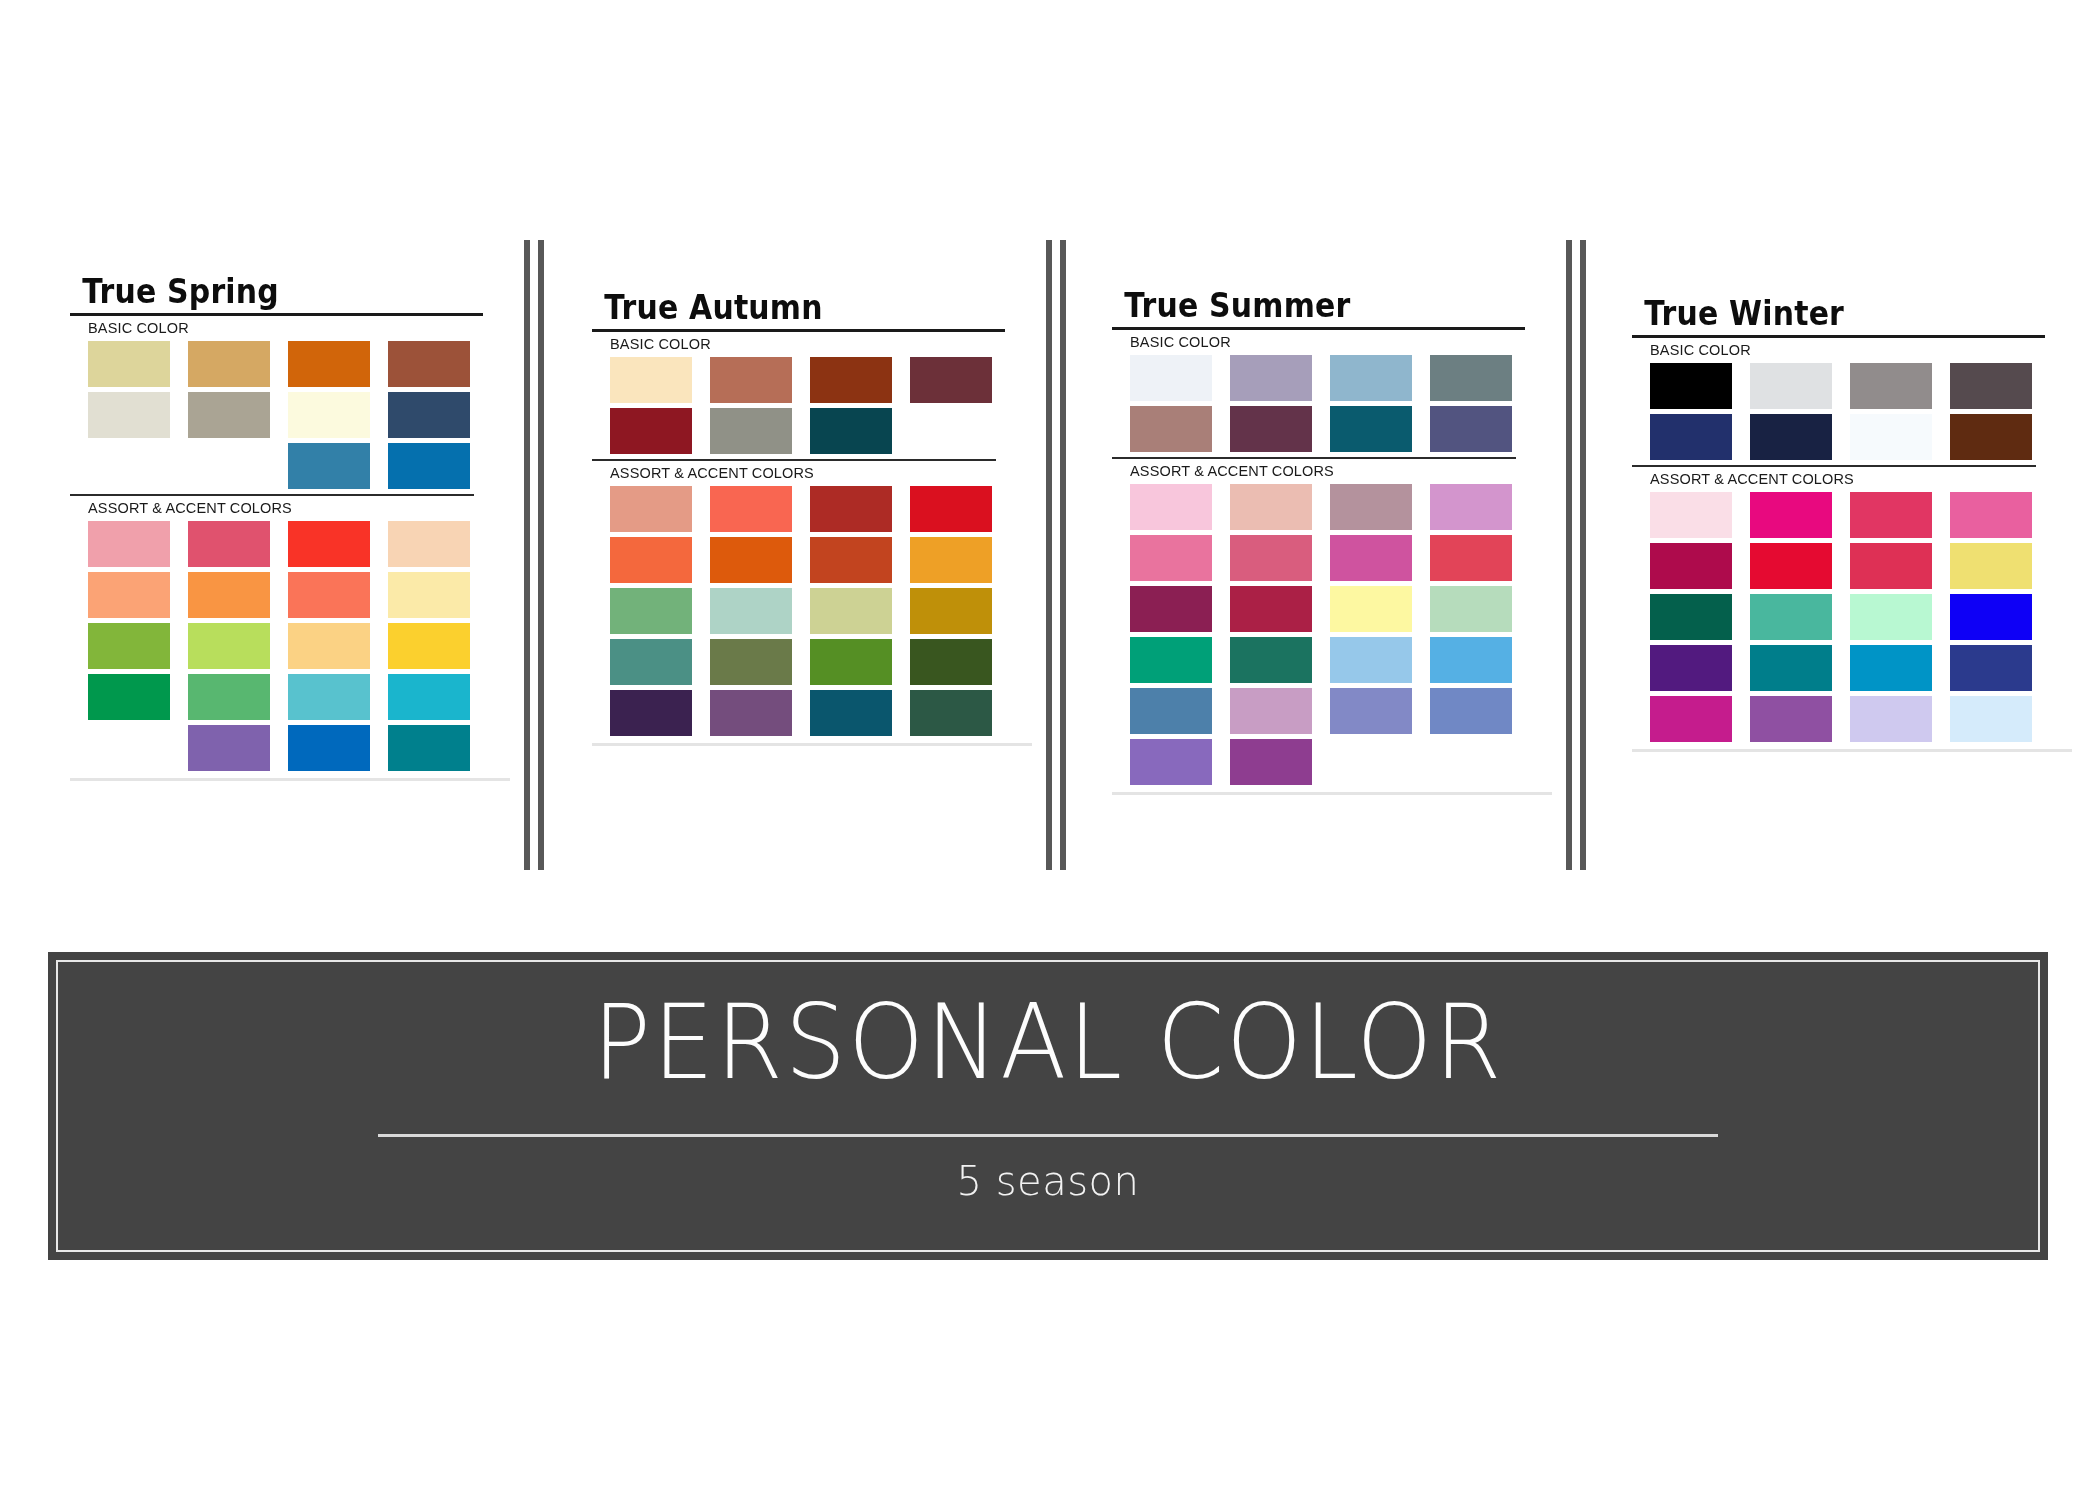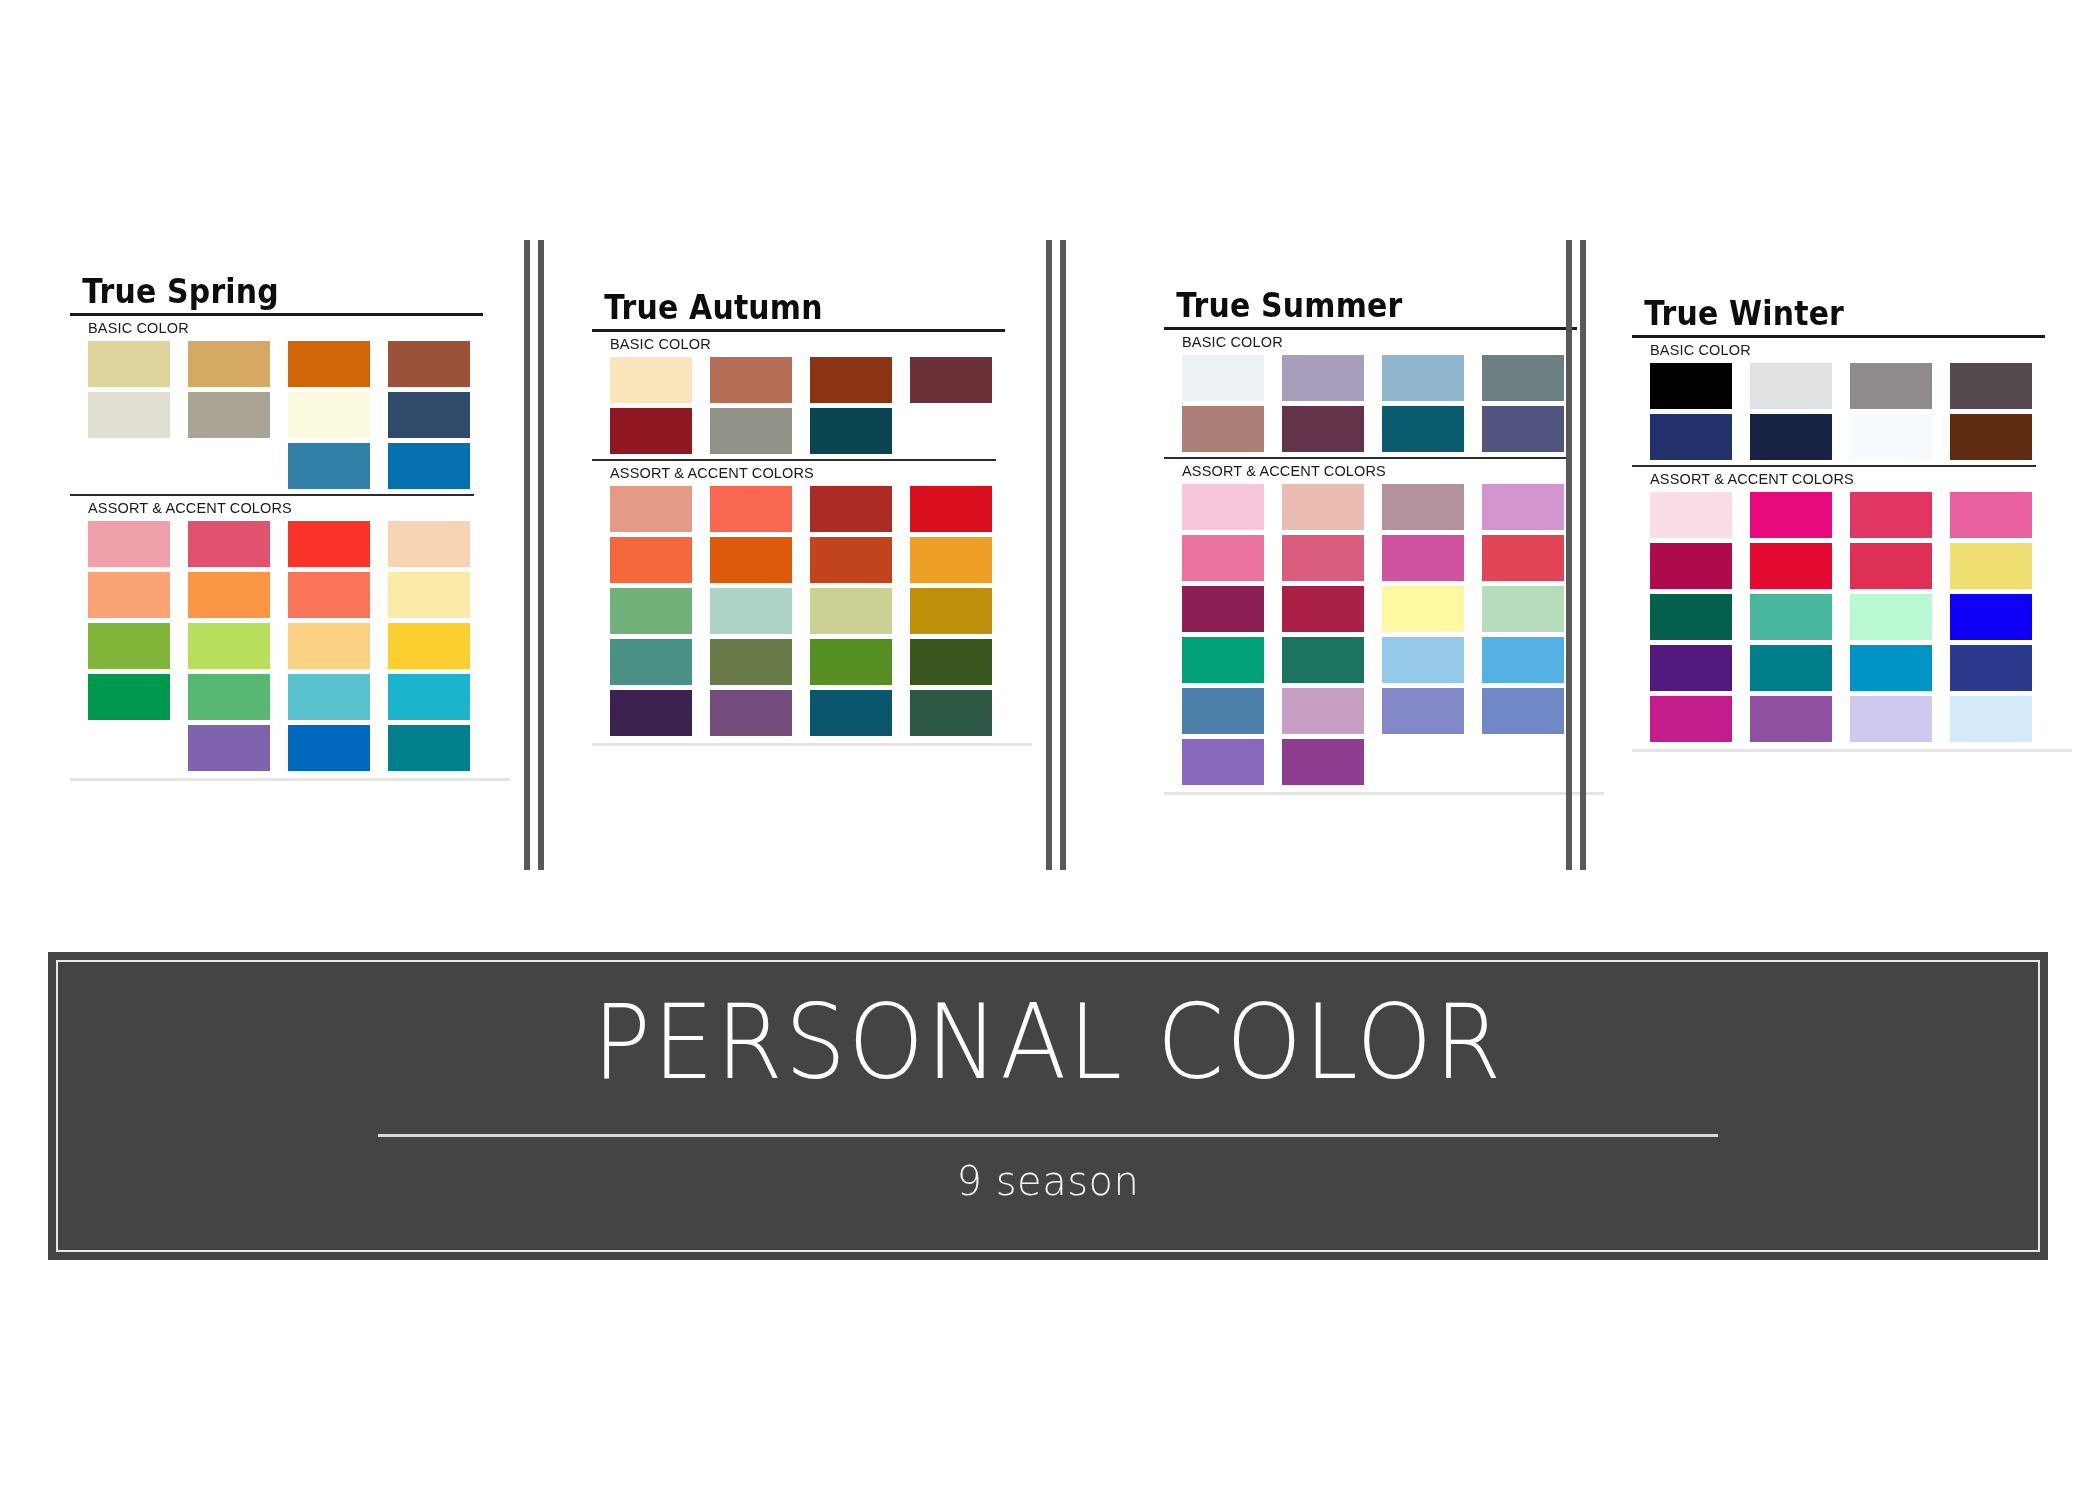--- a/index.html
+++ b/index.html
@@ -25,21 +25,21 @@
   }
 
   .season-panel {
     position: absolute;
     top: 0;
     width: 440px;
     height: 880px;
   }
   .season-panel.p0 { left: 70px;   }
   .season-panel.p1 { left: 592px;  }
-  .season-panel.p2 { left: 1164px; text-decoration: underline; }
+  .season-panel.p2 { left: 1112px; text-decoration: underline; }
   .season-panel.p3 { left: 1632px; }
 
   .panel-inner {
     position: absolute;
     left: 0;
     width: 440px;
   }
   .panel-inner.off0 { top: 274px; }
   .panel-inner.off1 { top: 290px; }
   .panel-inner.off2 { top: 288px; }
@@ -433,15 +433,15 @@
     <div class="bar b1"></div>
     <div class="bar b2"></div>
   </div>
 
 </div>
 
 <div id="banner">
   <div id="banner-frame">
     <div id="banner-title">PERSONAL COLOR</div>
     <div id="banner-divider"></div>
-    <div id="banner-subtitle">9 season</div>
+    <div id="banner-subtitle">5 season</div>
   </div>
 </div>
 
 </body></html>

